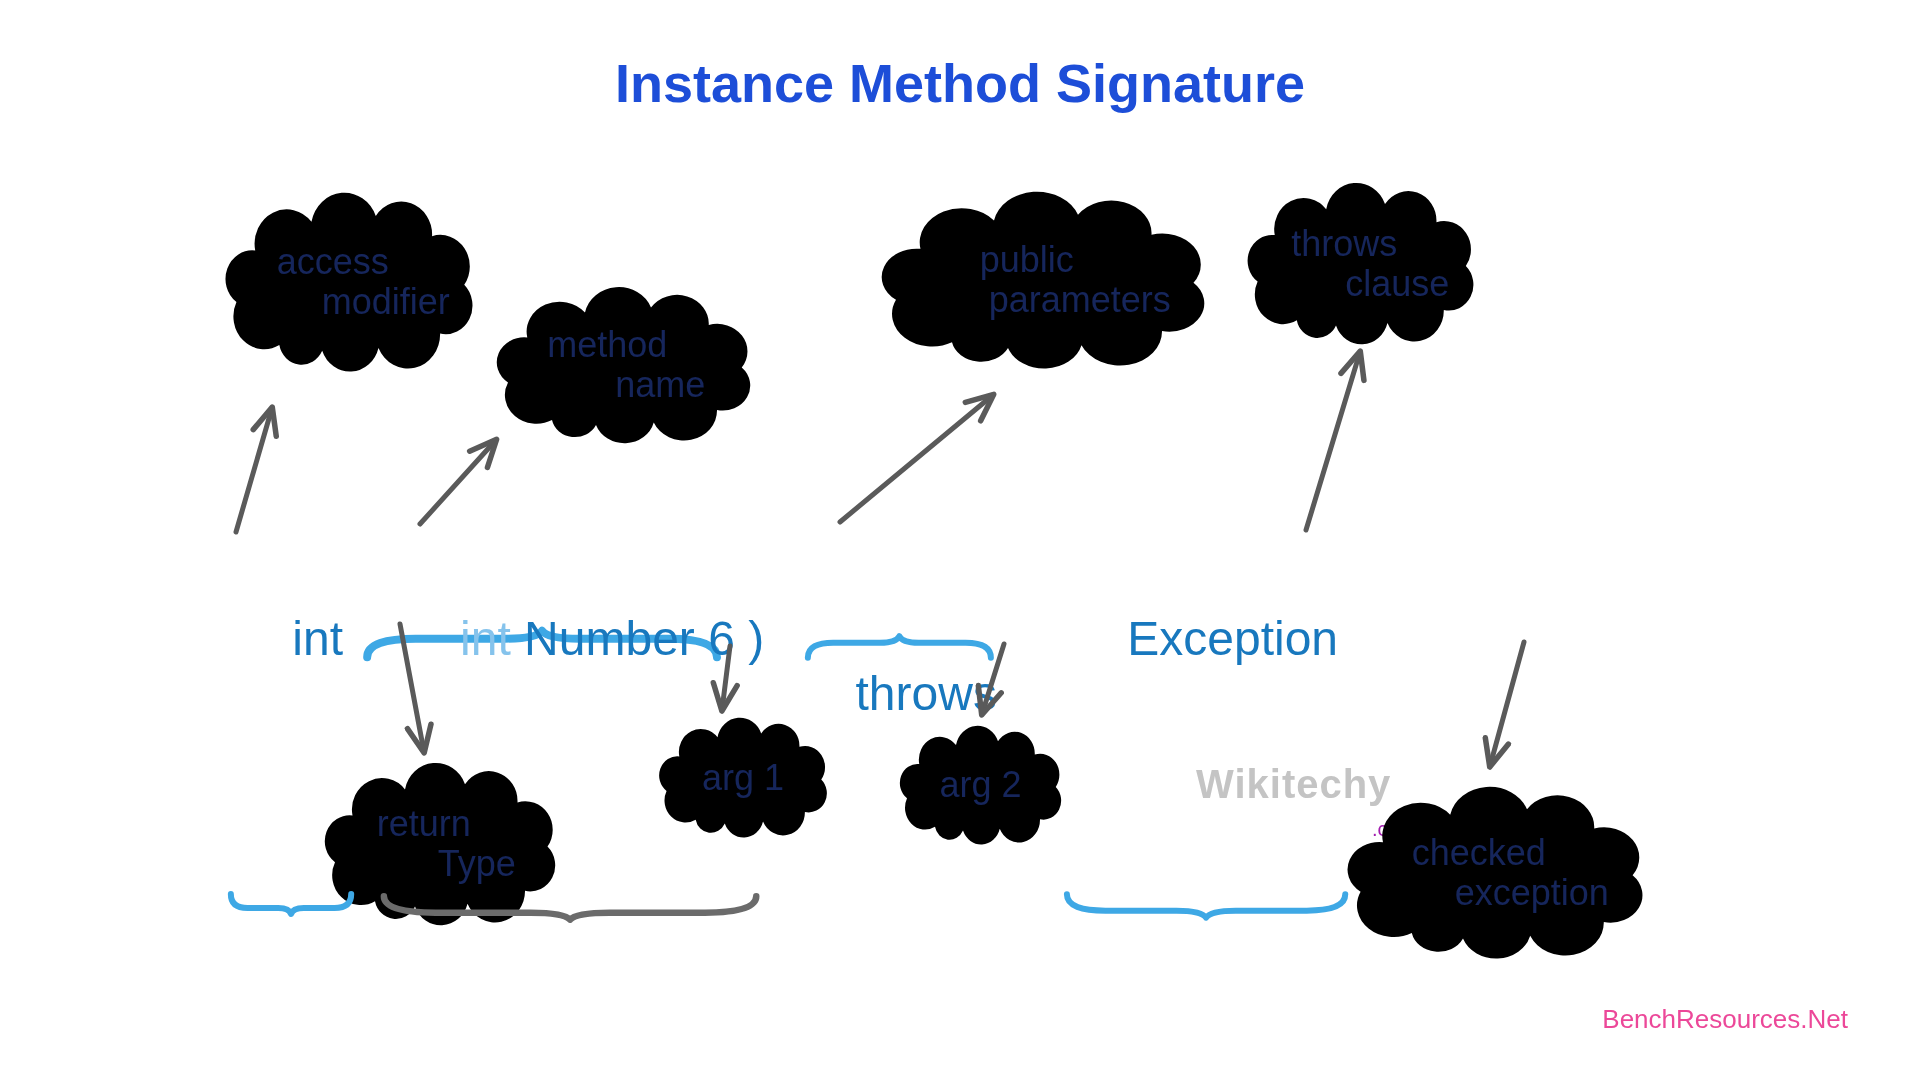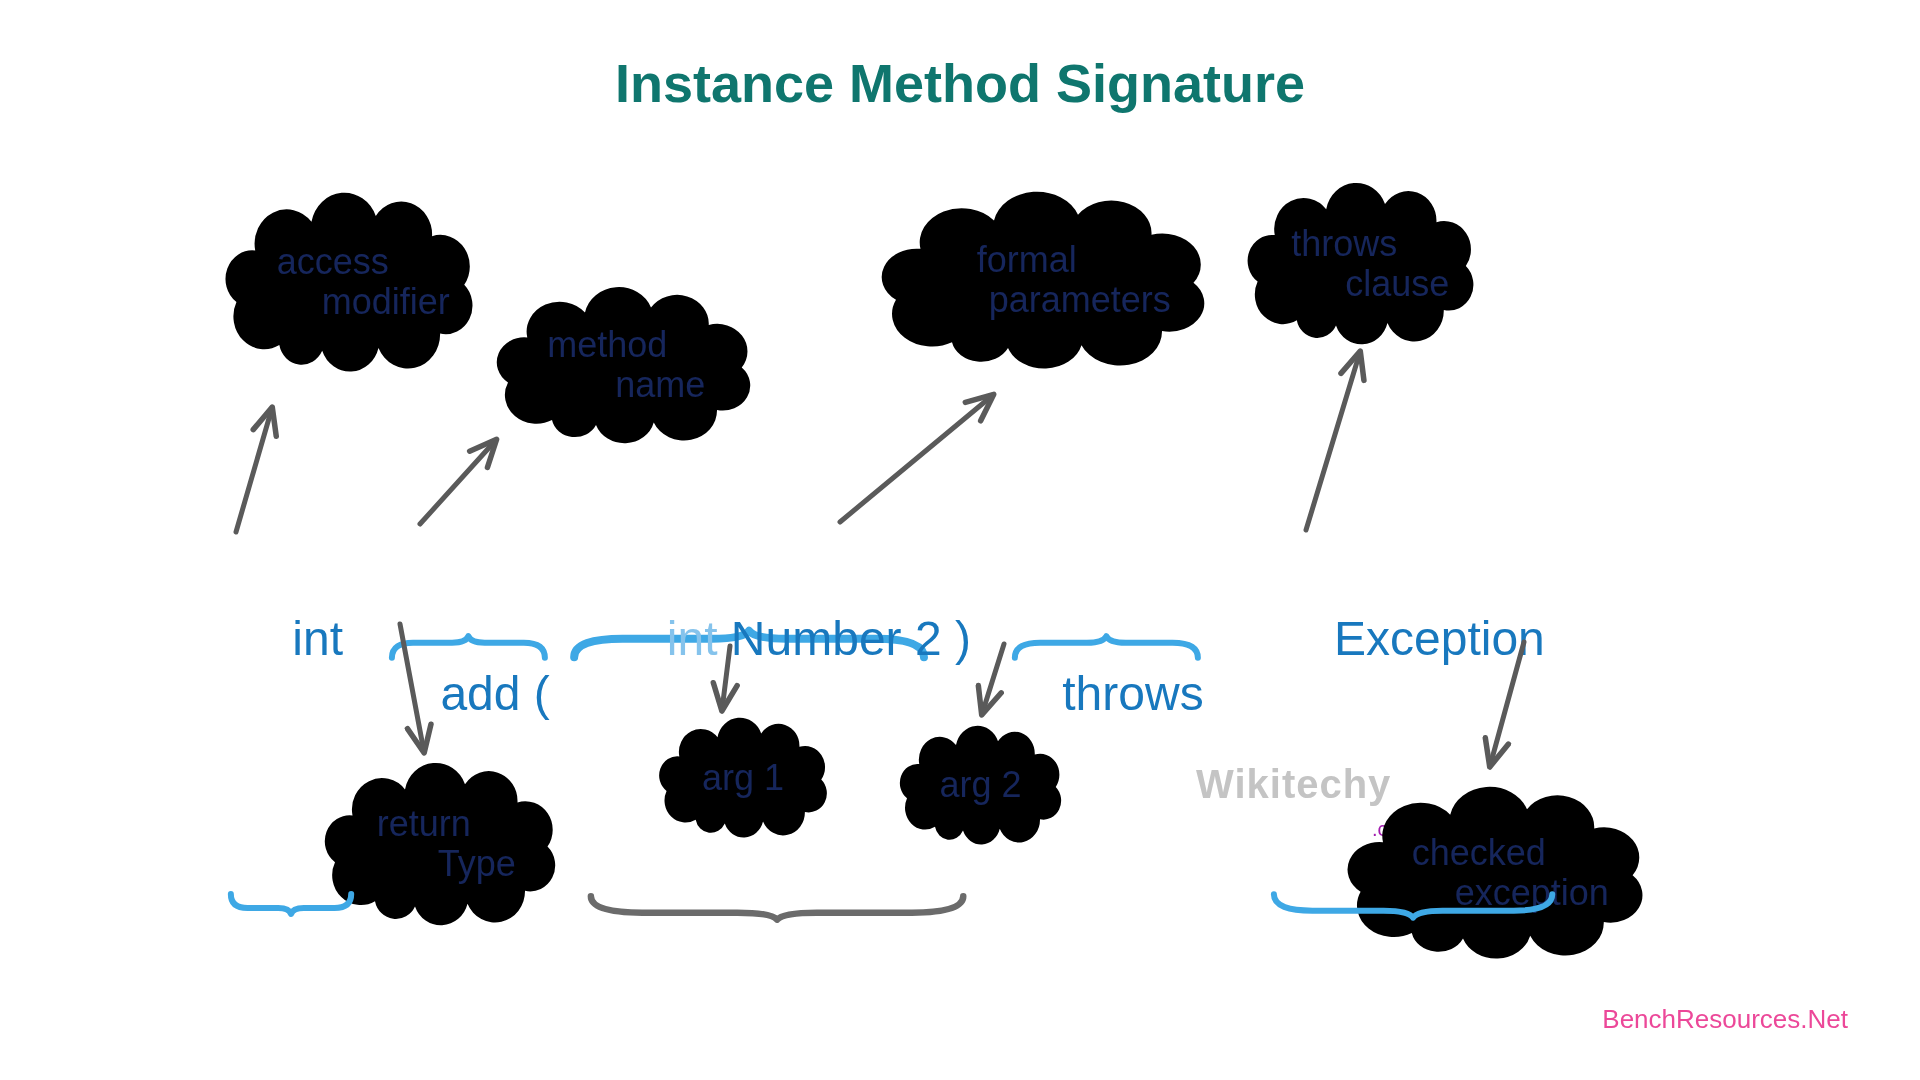--- a/index.html
+++ b/index.html
@@ -3,21 +3,21 @@
 <meta charset="utf-8">
 <style>
   html,body{margin:0;padding:0;}
   body{
     width:1920px;height:1080px;position:relative;overflow:hidden;
     background:#ffffff;font-family:"Liberation Sans", sans-serif;
   }
   
   .title{
     position:absolute;top:52px;left:0;width:1920px;text-align:center;
-    font-size:54px;font-weight:700;color:#0f766e;letter-spacing:0px;
+    font-size:54px;font-weight:700;color:#1d4ed8;letter-spacing:0px;
   }
   
   .cloud{position:absolute;z-index:1;}
   .cloud svg{position:absolute;inset:0;width:100%;height:100%;overflow:visible;}
   .cloud-text{
     position:absolute;inset:0;z-index:5;display:flex;flex-direction:column;
     align-items:center;justify-content:center;
     font-size:36px;color:#16265C;line-height:1.1;
   }
   .cloud-text .l1{transform:translateX(-0.45em);}
@@ -102,21 +102,21 @@
   <div class="cloud-text">
     <div class="l1">method</div>
     <div class="l2">name</div>
   </div>
 </div>
 <div class="cloud" id="cloud-formal">
   <svg viewBox="0 0 200 120" preserveAspectRatio="none">
       <use href="#cloudPath"></use>
     </svg>
   <div class="cloud-text">
-    <div class="l1">formal</div>
+    <div class="l1">public</div>
     <div class="l2">parameters</div>
   </div>
 </div>
 <div class="cloud" id="cloud-throws">
   <svg viewBox="0 0 200 120" preserveAspectRatio="none">
       <use href="#cloudPath"></use>
     </svg>
   <div class="cloud-text">
     <div class="l1">throws</div>
     <div class="l2">clause</div>
@@ -161,37 +161,29 @@
 
   <span class="tok m1">
     <span class="blue">int</span>
     <span class="brace blue-b under-int">
       <svg viewBox="0 0 100 24" preserveAspectRatio="none">
           <path d="M 3,2 C 3,12 8,16 16,16 L 40,16 C 46,16 49,18 50,22 C 51,18 54,16 60,16 L 84,16 C 92,16 97,12 97,2"></path>
         </svg>
     </span>
   </span>
 
-  <span class="tok m2">
-    <span class="brace blue-b over">
-      <svg viewBox="0 0 100 24" preserveAspectRatio="none">
-          <path d="M 3,22 C 3,12 8,8 16,8 L 40,8 C 46,8 49,6 50,2 C 51,6 54,8 60,8 L 84,8 C 92,8 97,12 97,22"></path>
-        </svg>
-    </span>
-    <span class="blue">add (</span>
-  </span>
 
   <span class="group m3">
     <span class="brace big-b big-over">
       <svg viewBox="0 0 100 24" preserveAspectRatio="none">
           <path d="M 3,22 C 3,12 8,8 16,8 L 40,8 C 46,8 49,6 50,2 C 51,6 54,8 60,8 L 84,8 C 92,8 97,12 97,22"></path>
         </svg>
     </span>
     <span class="tok m4">
-      <span class="lightblue">int</span><span> </span><span class="blue">Number 2 )</span>
+      <span class="lightblue">int</span><span> </span><span class="blue">Number 6 )</span>
       <span class="brace gray-b gray-p2">
         <svg viewBox="0 0 100 24" preserveAspectRatio="none">
             <path d="M 3,2 C 3,12 8,16 16,16 L 40,16 C 46,16 49,18 50,22 C 51,18 54,16 60,16 L 84,16 C 92,16 97,12 97,2"></path>
           </svg>
       </span>
     </span>
   </span>
 
   <span class="tok m5">
     <span class="brace blue-b over">

